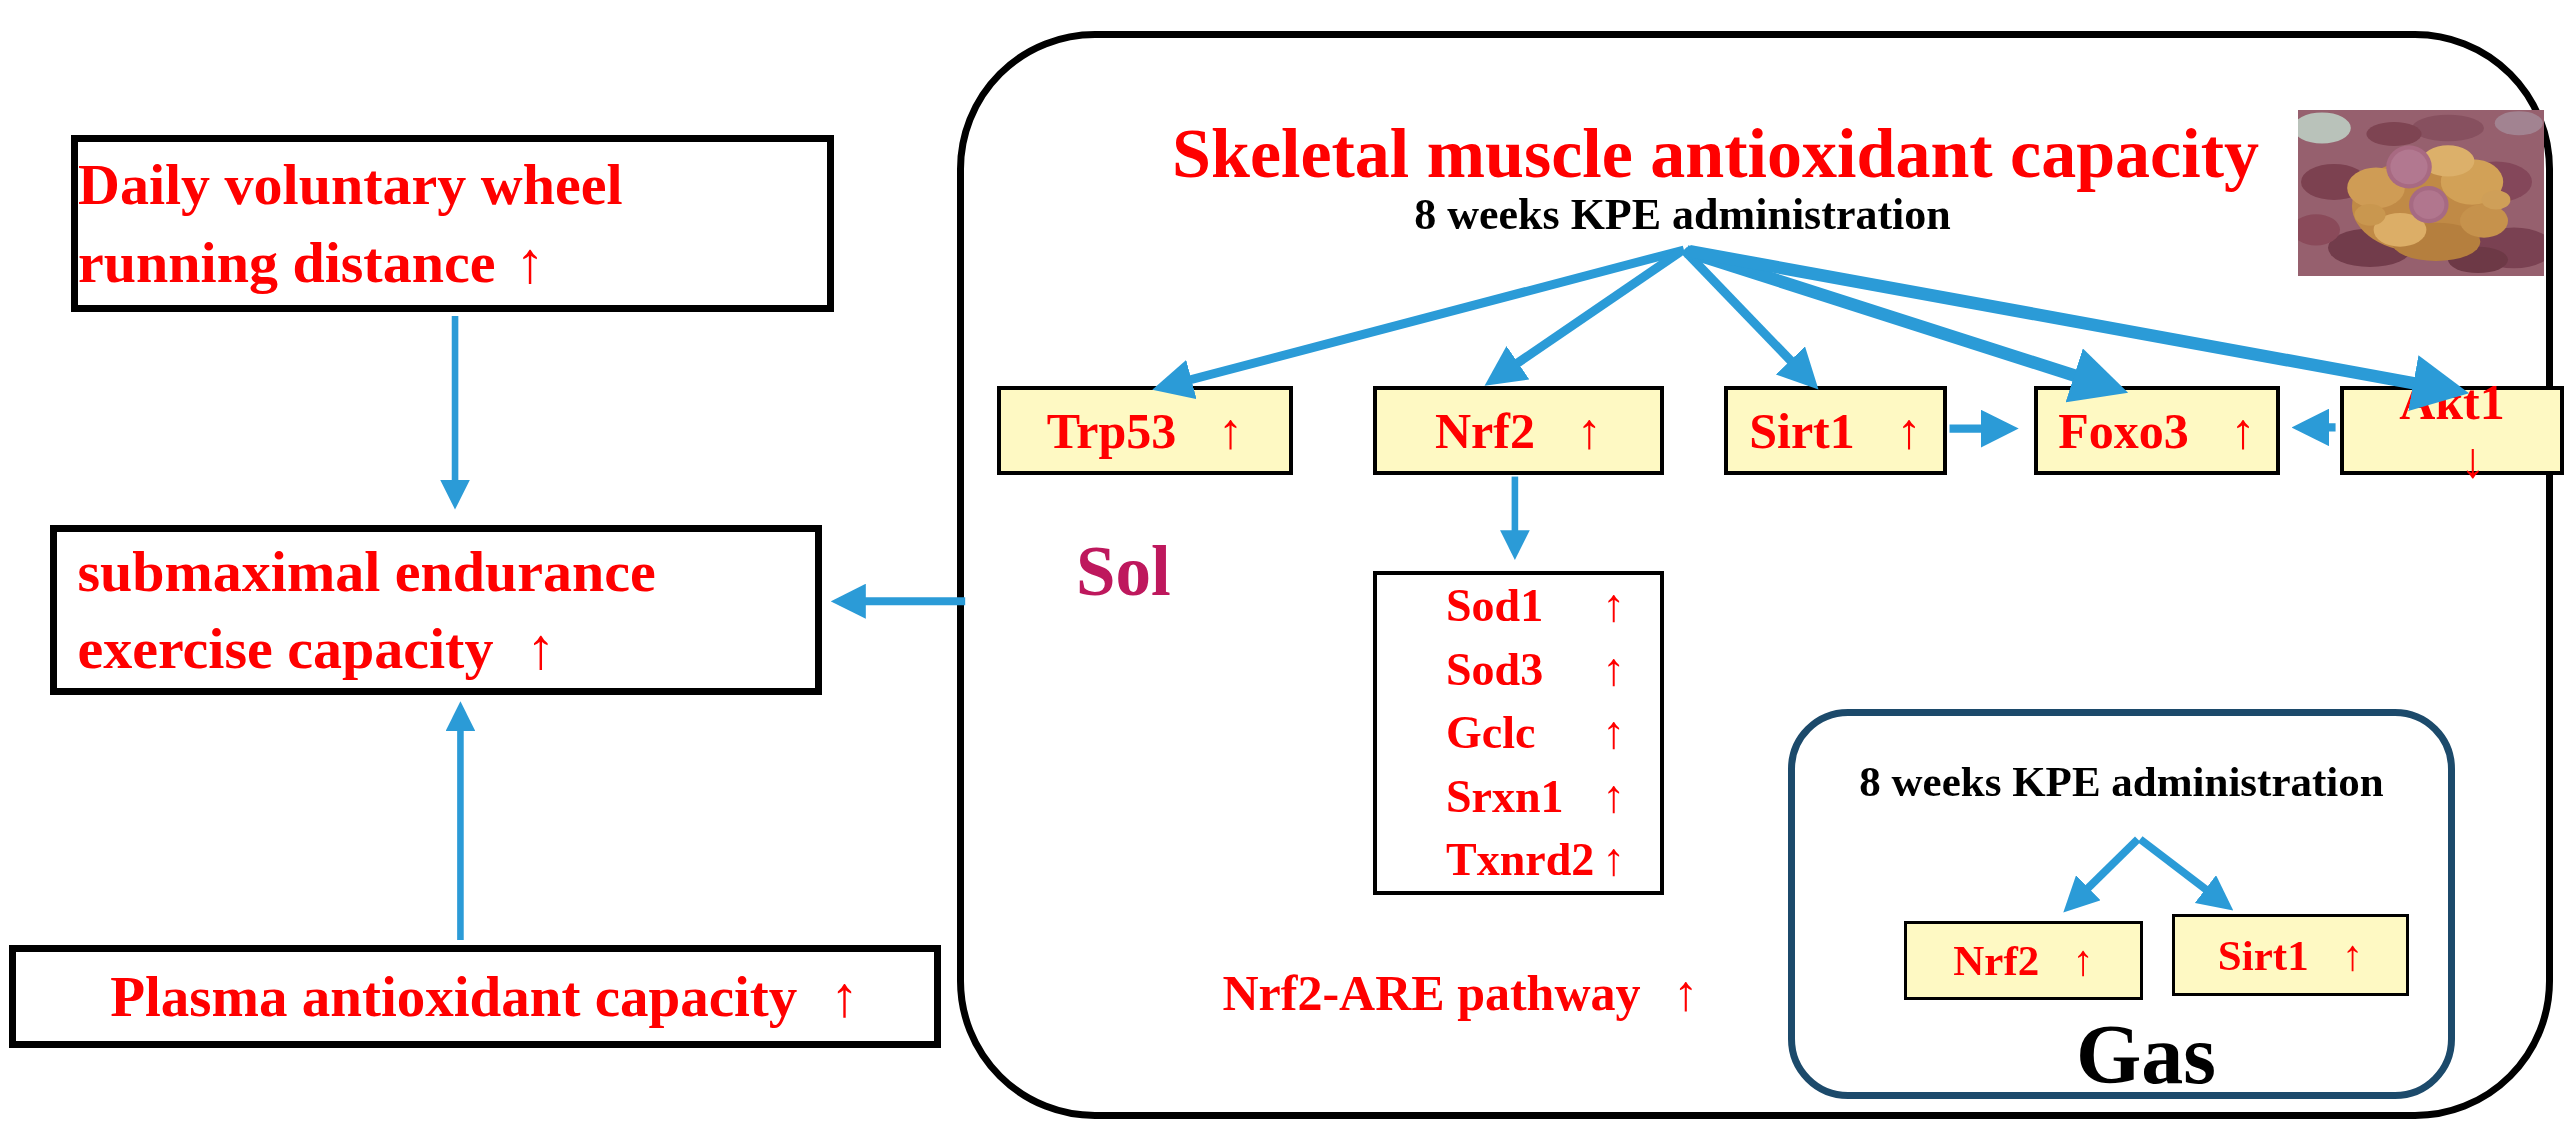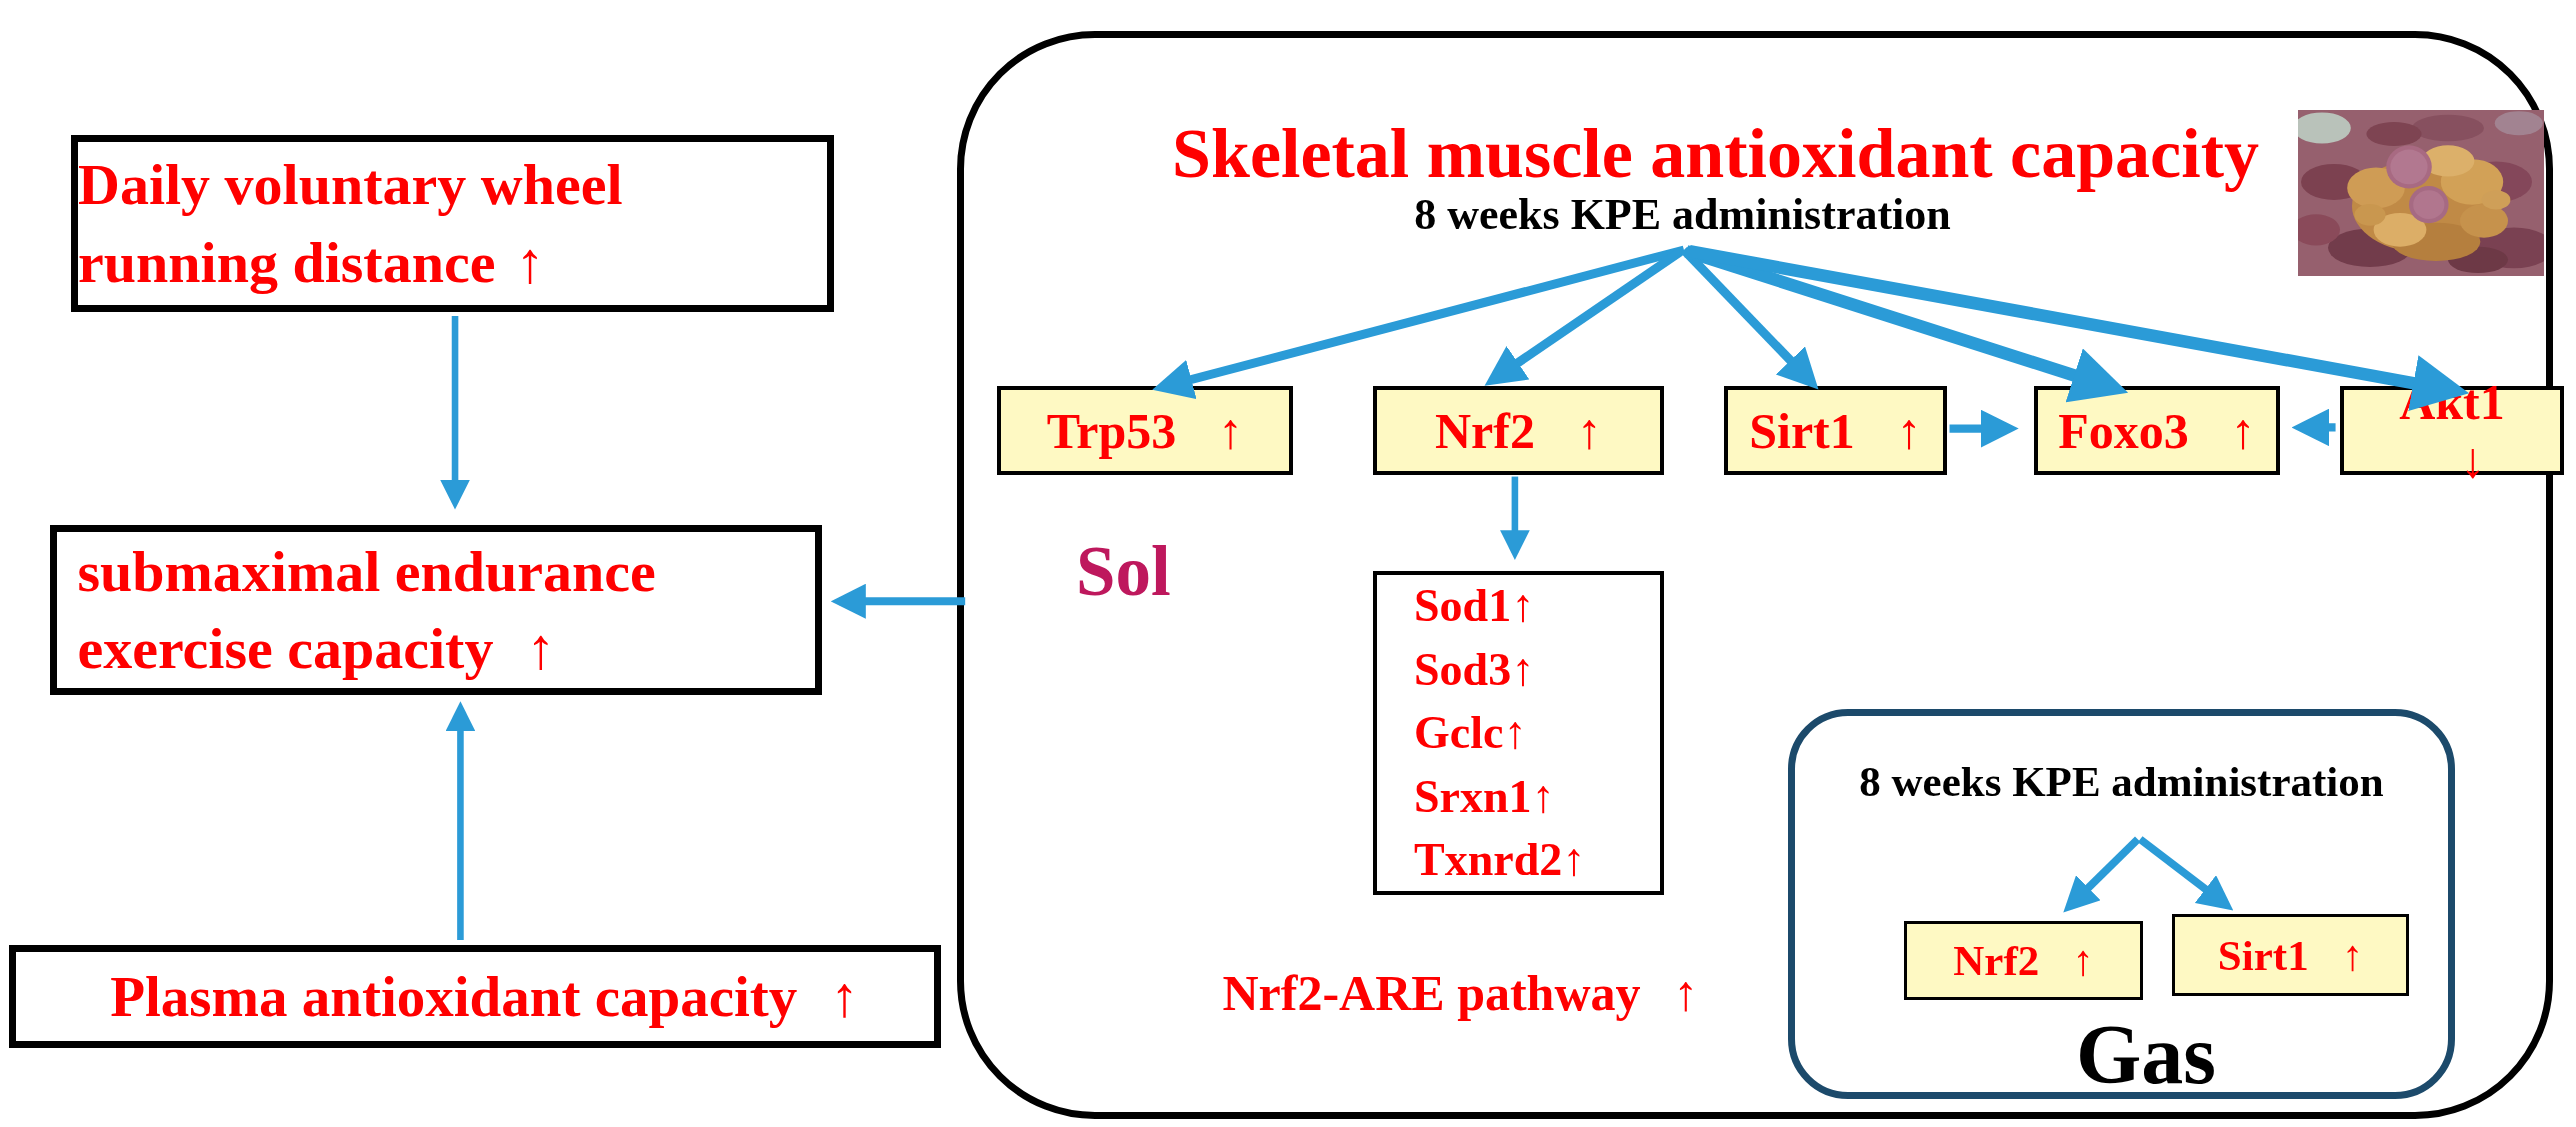--- a/index.html
+++ b/index.html
@@ -85,22 +85,22 @@
   
   #are-box {
     left:1373px; top:571px; width:291px; height:324px;
     border:4.2px solid #000; background:#fff;
     color:#ff0000; font-size:46px;
     display:flex; flex-direction:column; justify-content:center;
     padding:6px 35px 6px 37px;
     z-index:2;
   }
   #are-box .row {
-    display:flex; align-items:center;
-    line-height:1.38; white-space:nowrap;
+    display:flex; justify-content:space-between; align-items:center;
+    line-height:1.38; white-space:nowrap;margin-left:32px;
   }
 
   #pathway-label {
     left:1101px; top:964px; width:719px; text-align:center;
     color:#ff0000; font-size:50px; z-index:2; white-space:nowrap;
   }
 
   
   #gas-panel {
     left:1788px; top:709px; width:667px; height:390px;

